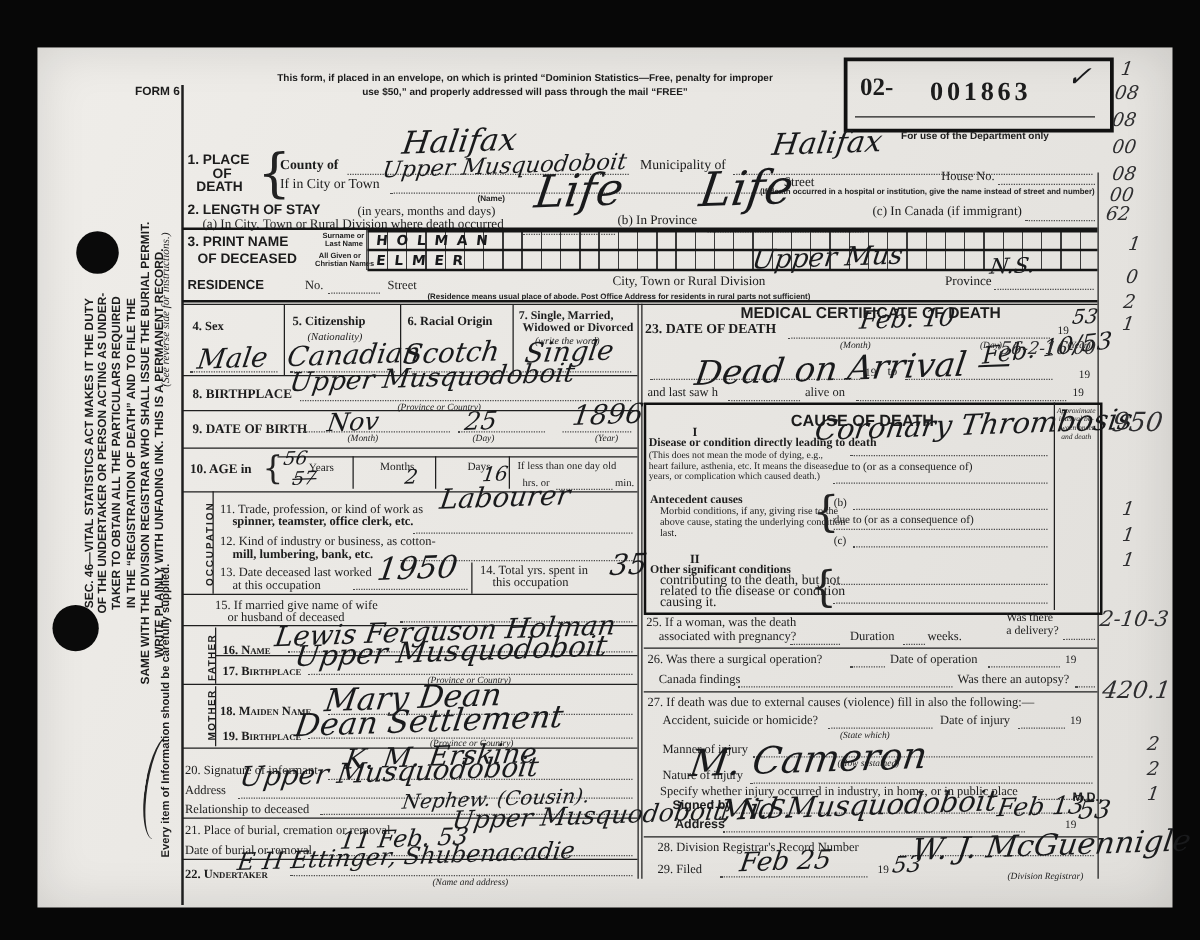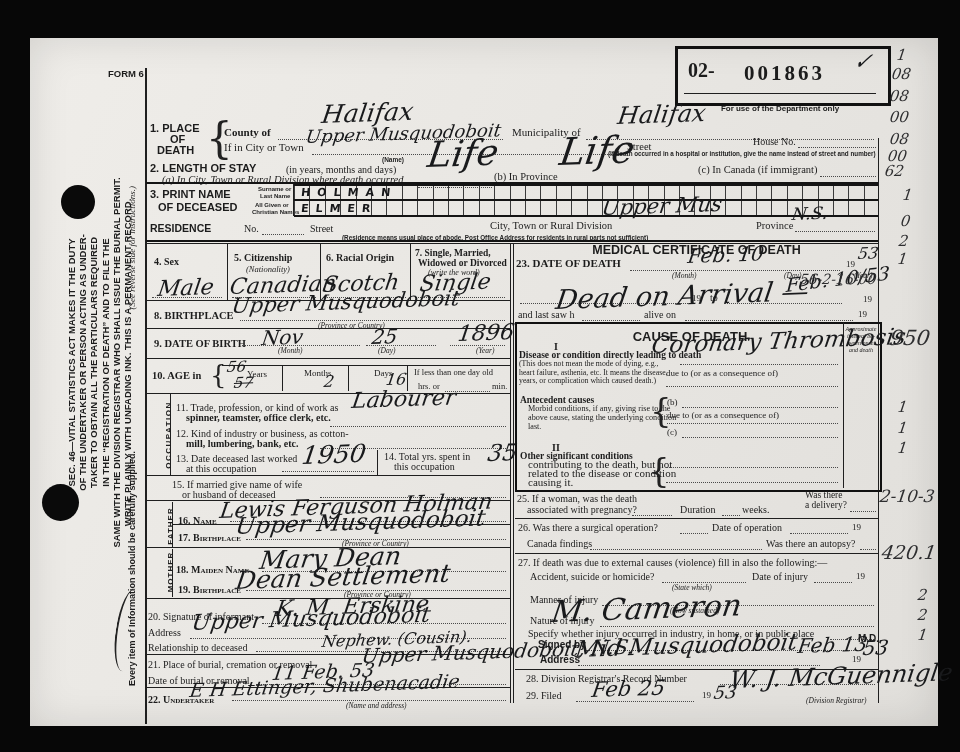--- a/index.html
+++ b/index.html
@@ -53,20 +53,22 @@
     <span class="bl" style="font-size:9px;">Every item of Information should be carefully supplied.</span>
     <span class="icap" style="font-size:9px;">(See reverse side for instructions.)</span>
   </div>
 
   <div class="abs" style="left:86px;top:550px;width:24px;height:84px;border-left:2.5px solid #232323;border-radius:50%;transform:rotate(9deg);"></div>
 
   <div class="vl abs" style="left:115px;top:30px;height:656px;width:2px;"></div>
   <div class="vl abs" style="left:848px;top:100px;height:565px;"></div>
 
   <div class="bl abs" style="left:78px;top:30px;font-size:9.5px;">FORM 6</div>
+  <div class="bl abs center" style="left:150px;top:20px;width:480px;font-size:8px;">This form, if placed in an envelope, on which is printed “Dominion Statistics—Free, penalty for improper</div>
+  <div class="bl abs center" style="left:150px;top:31px;width:480px;font-size:8px;">use $50,” and properly addressed will pass through the mail “FREE”</div>
 
   <div class="abs" style="left:645px;top:8px;width:210px;height:54px;border:3px solid #111;">
     <span class="sb abs" style="left:10px;top:10px;font-size:20px;">02-</span>
     <span class="sb abs" style="left:66px;top:12px;font-size:21px;letter-spacing:3px;">001863</span>
     <span class="hw abs" style="left:176px;top:0px;font-size:22px;">✓</span>
     <div class="hl abs" style="left:6px;top:44px;width:192px;"></div>
   </div>
   <div class="bl abs center" style="left:645px;top:66px;width:210px;font-size:8px;">For use of the Department only</div>
 
   <div class="pm abs" style="left:867px;top:8px;">1</div>
@@ -95,21 +97,21 @@
   <div class="hw abs" style="left:276px;top:88px;font-size:18px;">Upper Musquodoboit</div>
   <div class="dl abs" style="left:282px;top:115px;width:300px;"></div>
   <div class="cap abs" style="left:352px;top:118px;">(Name)</div>
   <div class="sl abs" style="left:597px;top:103px;font-size:10.5px;">Street</div>
   <div class="sl abs" style="left:723px;top:98px;font-size:10px;">House No.</div>
   <div class="dl abs" style="left:768px;top:108px;width:78px;"></div>
   <div class="cap abs" style="left:578px;top:112px;width:272px;white-space:normal;font-size:6.3px;">(If death occurred in a hospital or institution, give the name instead of street and number)</div>
 
   <div class="bl abs" style="left:120px;top:124px;font-size:11px;">2. LENGTH OF STAY</div>
   <div class="sl abs" style="left:256px;top:126px;font-size:10px;">(in years, months and days)</div>
-  <div class="sl abs" style="left:132px;top:136px;font-size:10.5px;font-style:italic;">(a) In City, Town or Rural Division where death occurred</div>
+  <div class="sl abs" style="left:132px;top:136px;font-size:10.5px;">(a) In City, Town or Rural Division where death occurred</div>
   <div class="hw abs" style="left:398px;top:96px;font-size:36px;">Life</div>
   <div class="dl abs" style="left:388px;top:148px;width:74px;"></div>
   <div class="sl abs" style="left:464px;top:133px;font-size:10.5px;">(b) In Province</div>
   <div class="hw abs" style="left:530px;top:92px;font-size:38px;">Life</div>
   <div class="dl abs" style="left:536px;top:146px;width:125px;"></div>
   <div class="sl abs" style="left:668px;top:126px;font-size:10.5px;">(c) In Canada (if immigrant)</div>
   <div class="dl abs" style="left:790px;top:137px;width:56px;"></div>
 
   <div class="hl2 abs" style="left:116px;top:144px;width:732px;"></div>
   <div class="bl abs" style="left:120px;top:150px;font-size:11px;">3. PRINT NAME</div>

